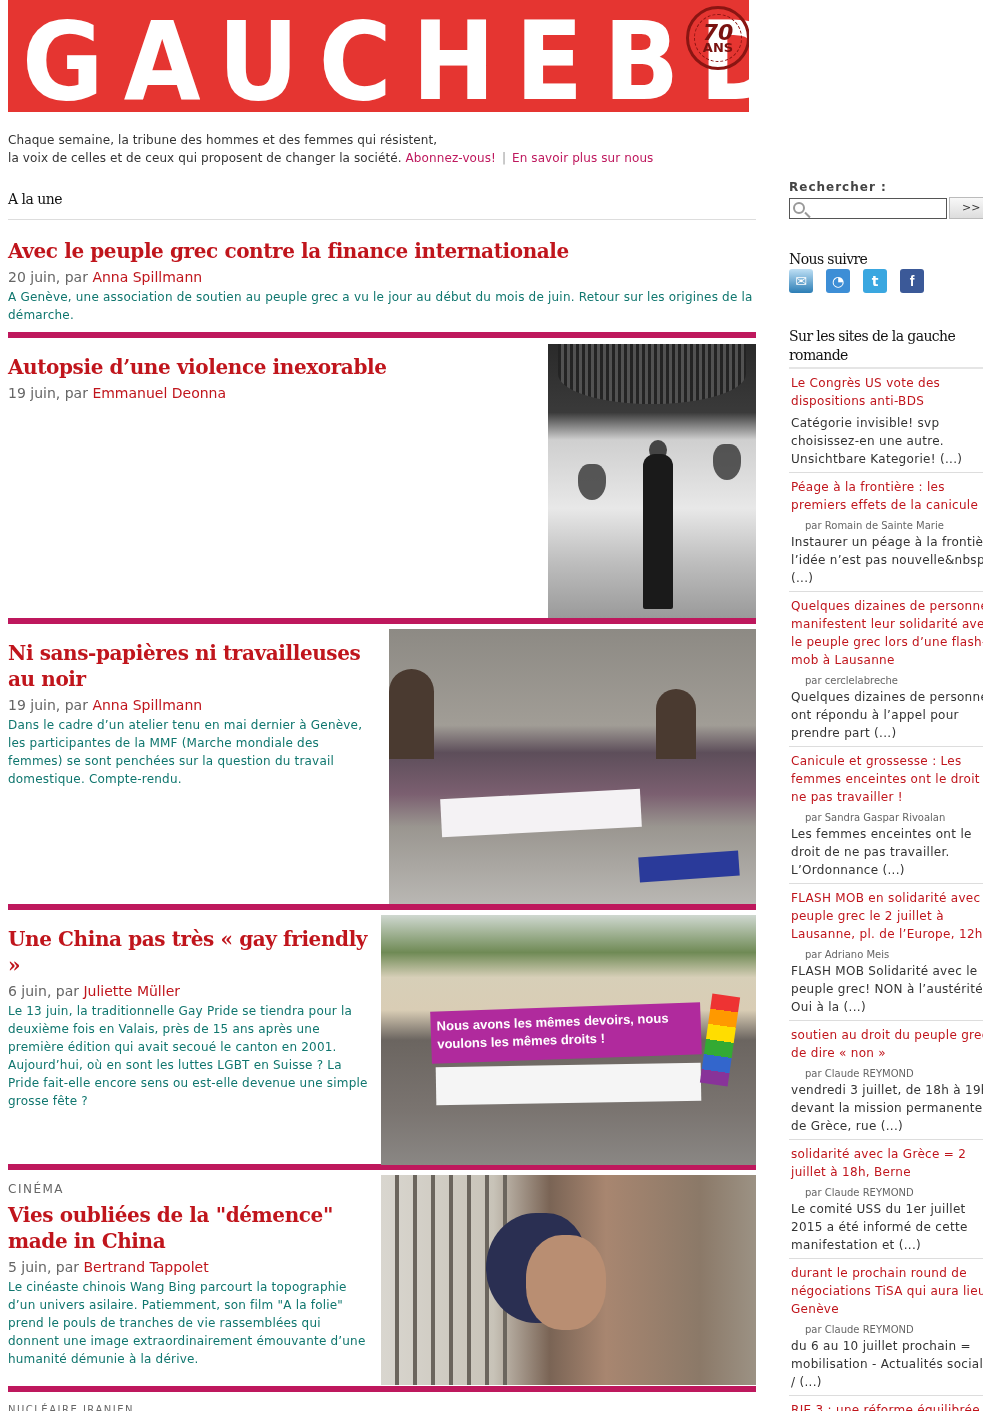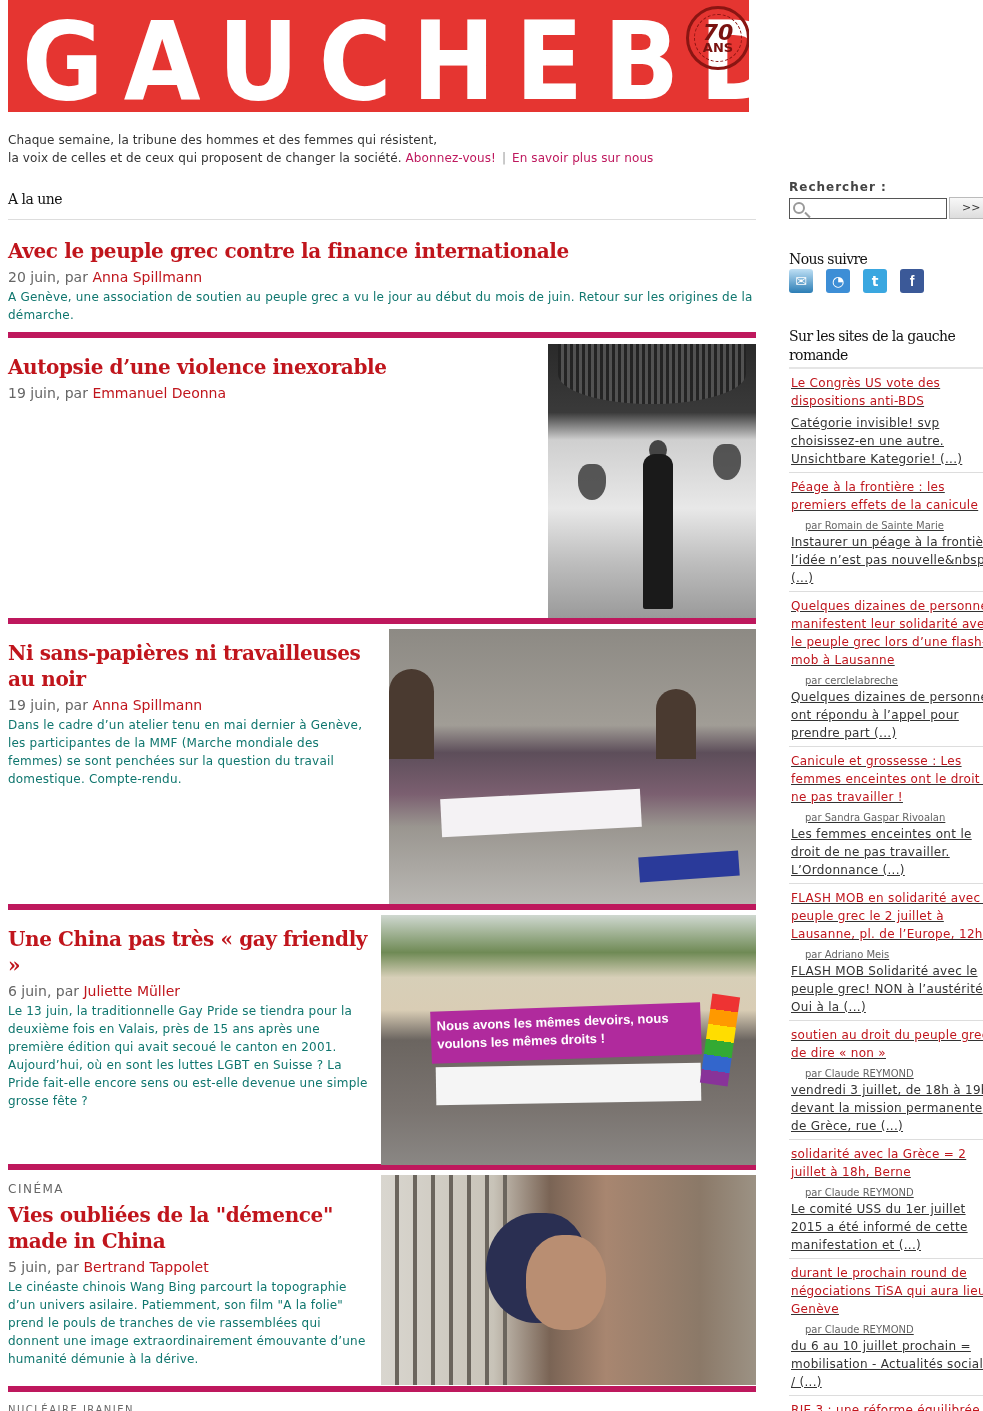--- a/index.html
+++ b/index.html
@@ -80,21 +80,21 @@
 
   .follow-title { font-family: "DejaVu Serif", serif; font-size: 14px; color: #111; margin-top: 32px; letter-spacing: -0.6px; }
   .social { display: flex; gap: 13px; margin-top: 2px; }
   .social span { width: 24px; height: 24px; display: inline-block; border-radius: 3px; color: #fff; font-weight: bold; text-align: center; line-height: 24px; font-size: 14px; }
   .soc-mail { background: linear-gradient(#bfe0f5, #2b7db5); }
   .soc-rss { background: #3d8ed6; }
   .soc-tw { background: #3aa7e0; }
   .soc-fb { background: #3b5998; font-family: "Liberation Sans", sans-serif; }
 
   .sites-title { font-family: "DejaVu Serif", serif; font-size: 14px; color: #111; margin-top: 34px; line-height: 19px; letter-spacing: -0.6px; border-bottom: 2px solid #e5e5e5; padding-bottom: 2px; }
-  .site-item { border-bottom: 1px solid #ddd; padding: 5px 8px 4px 2px; white-space: nowrap; overflow: hidden; width: 194px; text-decoration: underline; }
+  .site-item { border-bottom: 1px solid #ddd; padding: 5px 8px 4px 2px; white-space: nowrap; overflow: hidden; width: 194px; }
   .site-item .t { color: #c0151c; font-size: 12px; line-height: 18px; letter-spacing: 0.3px; white-space: normal; width: 210px; }
   .site-item .by { color: #666; font-size: 10px; margin-top: 5px; line-height: 14px; margin-left: 14px; }
   .site-item .d { color: #333; font-size: 12px; line-height: 18px; letter-spacing: 0.3px; white-space: normal; width: 210px; }
 </style>
 </head>
 <body>
 
 <div class="logo">
   <div class="logo-text">GAUCHEBDO</div>
   <div class="badge">

